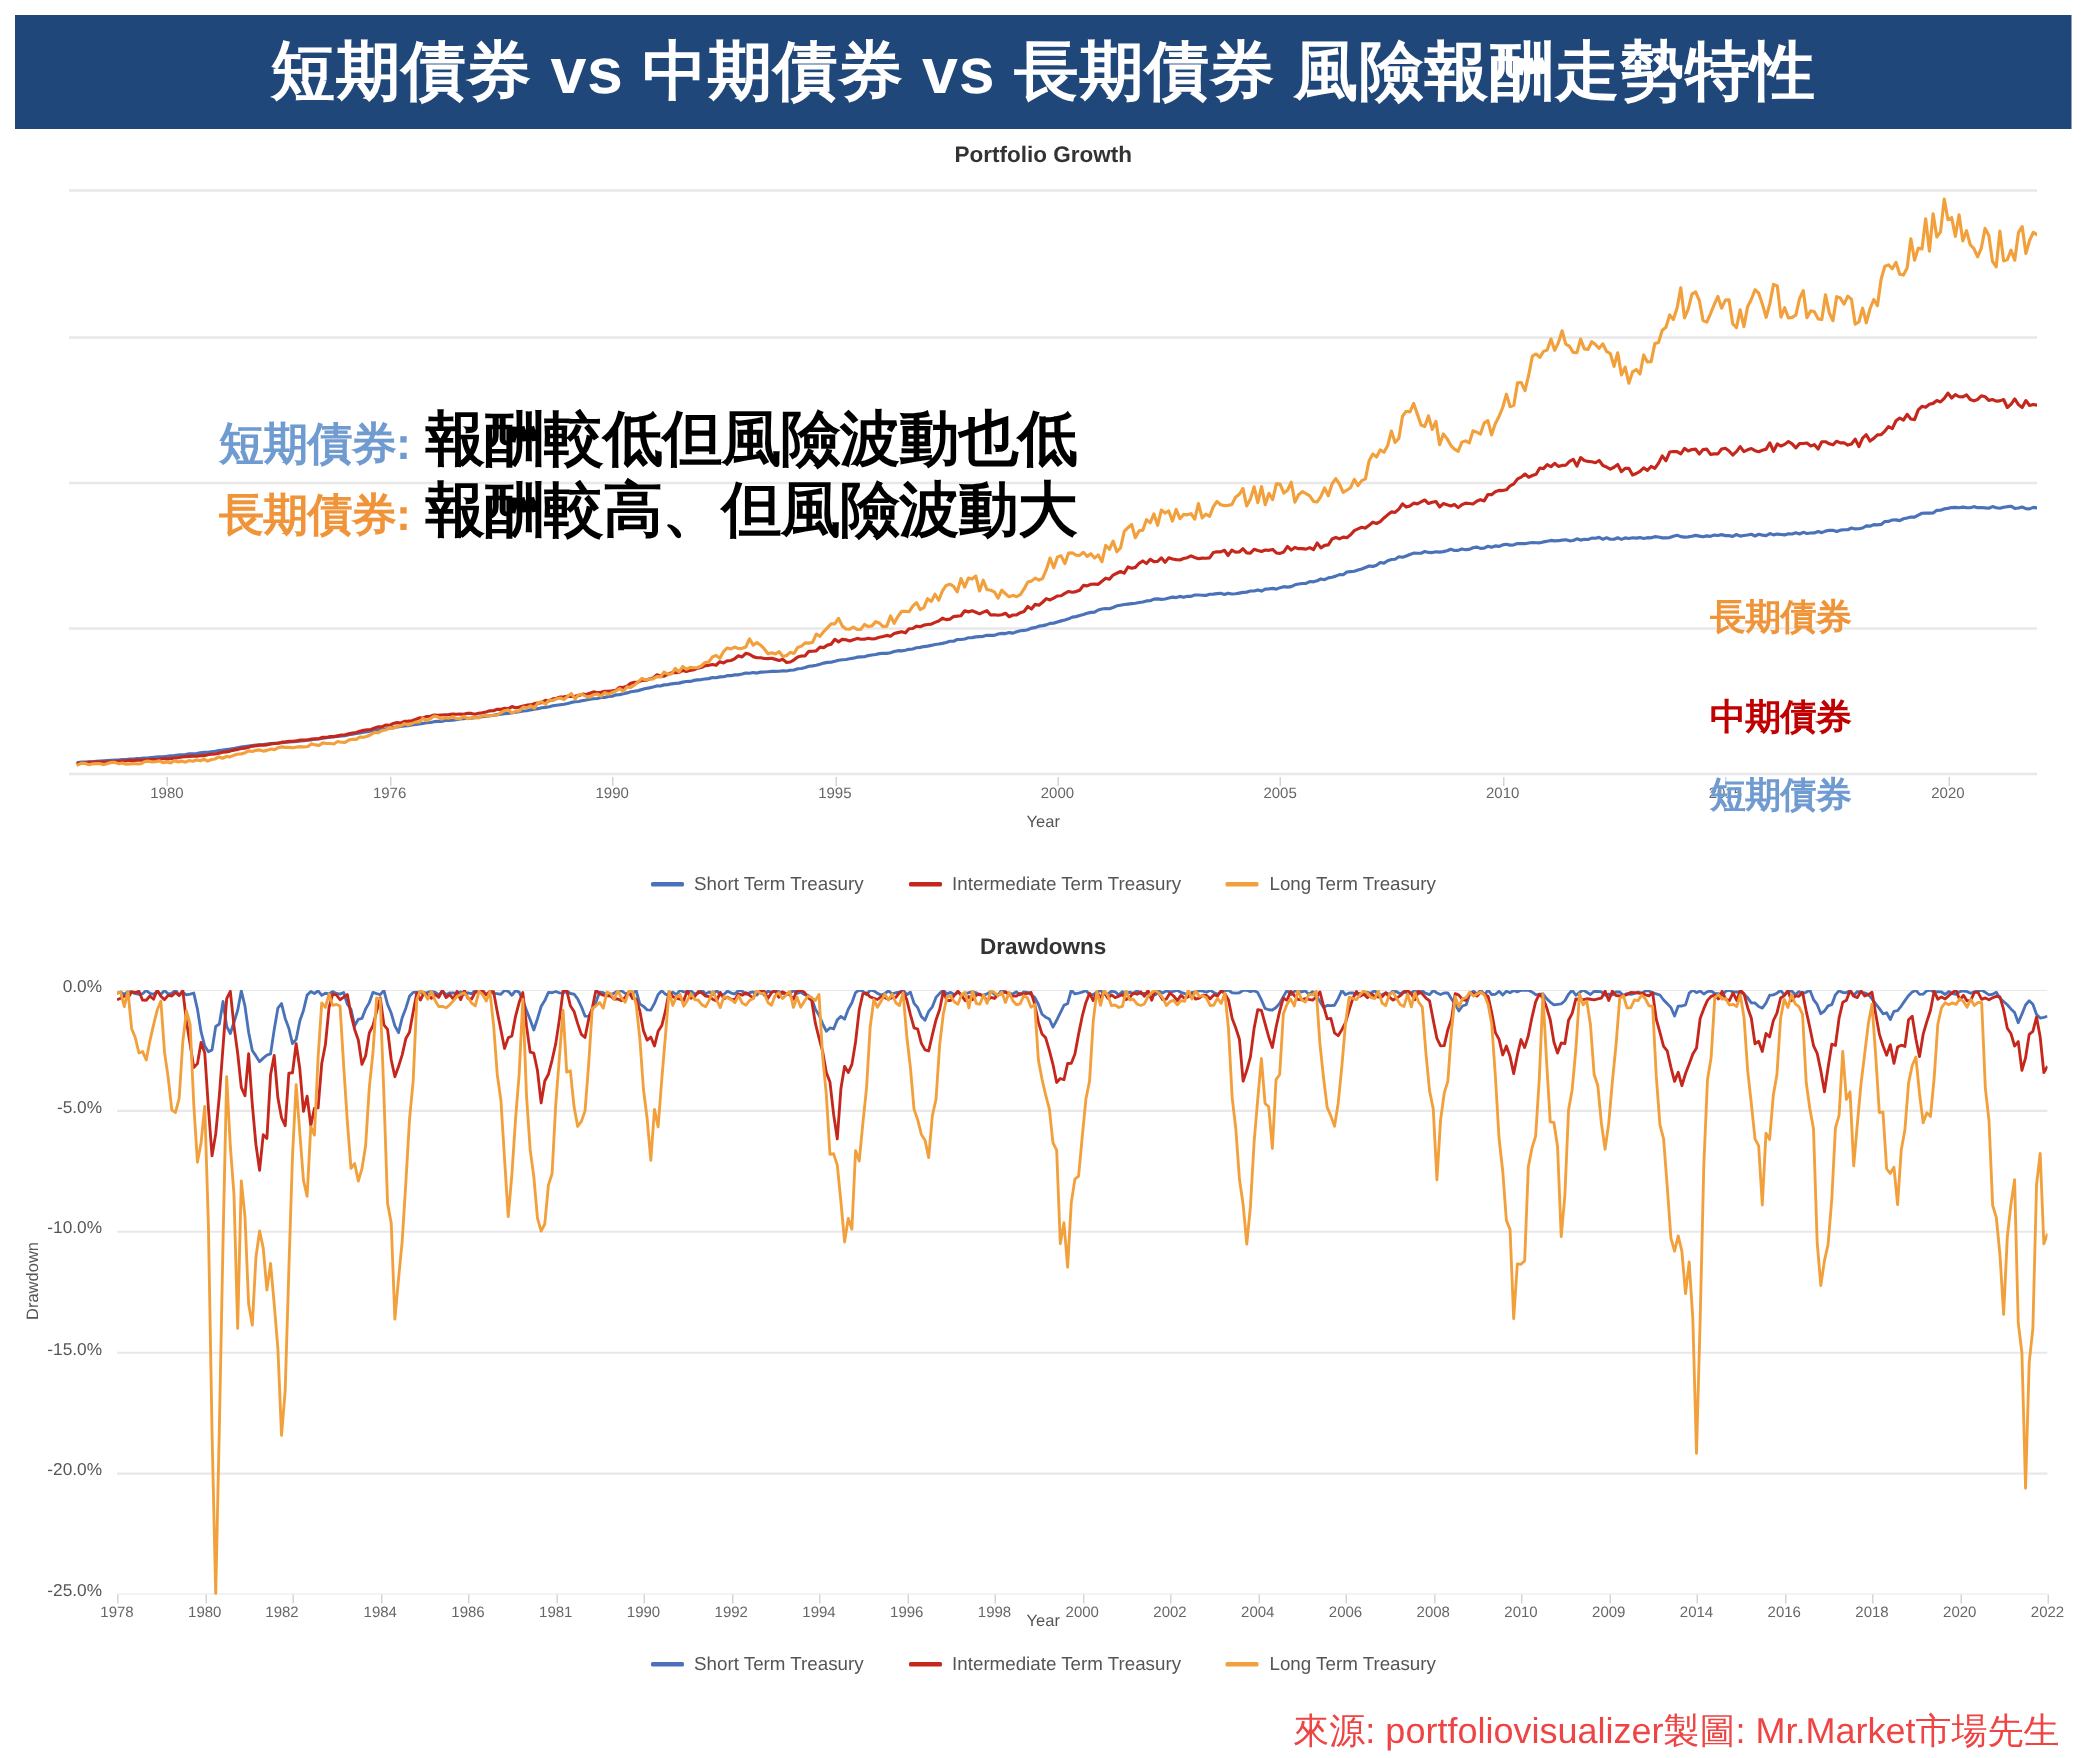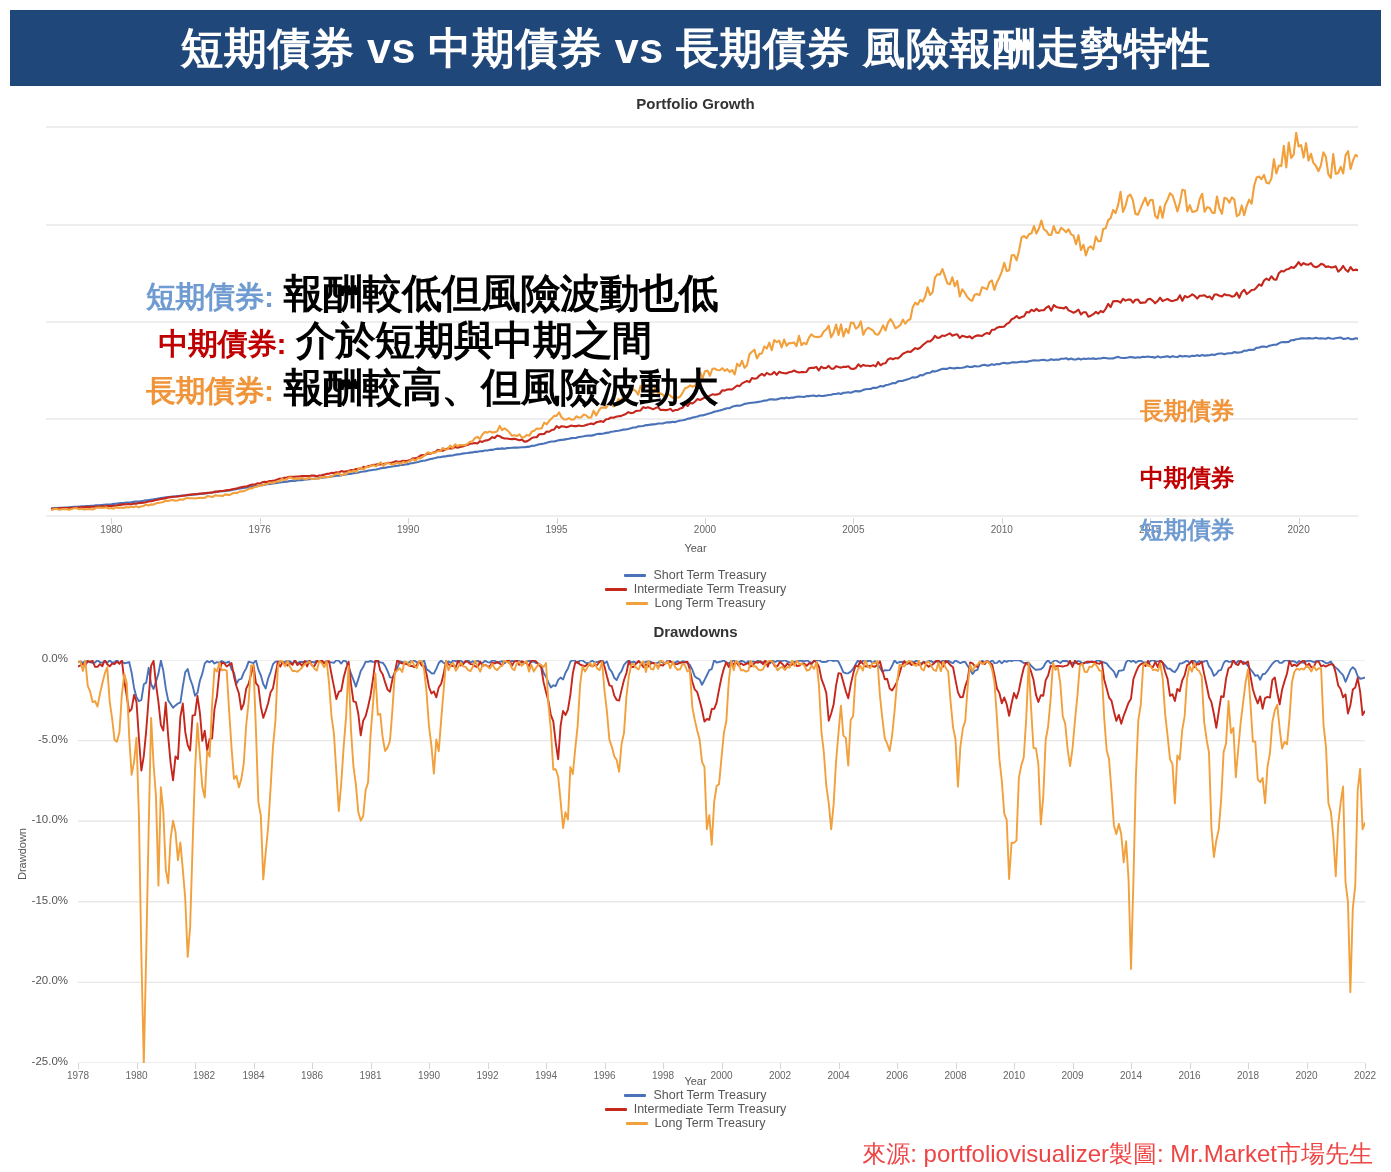--- a/index.html
+++ b/index.html
@@ -77,21 +77,21 @@
     text-align: right;
     white-space: nowrap;
   }
 
   
   .legend {
     position: absolute;
     display: flex;
     align-items: center;
     justify-content: center;
-    flex-direction: column;
+    gap: 30px;
   }
   .legend-item {
     display: flex;
     align-items: center;
     gap: 7px;
   }
   .legend-swatch {
     display: inline-block;
     width: 22px; height: 3px;
     border-radius: 1px;
@@ -220,24 +220,20 @@
         </div>
       </div>
   </div>
 
   <div id="annotations">
     <div class="anno-row">
       <span class="anno-key" style="color: rgb(111, 155, 209);">短期債券:</span>
       <span class="anno-val">報酬較低但風險波動也低</span>
     </div>
     <div class="anno-row">
-      <span class="anno-key" style="color: rgb(192, 0, 0);">中期債券:</span>
-      <span class="anno-val">介於短期與中期之間</span>
-    </div>
-    <div class="anno-row">
       <span class="anno-key" style="color: rgb(240, 148, 58);">長期債券:</span>
       <span class="anno-val">報酬較高、但風險波動大</span>
     </div>
   </div>
 
   <div class="panel" id="panel-drawdown" style="left:0; top:620px; width:1391px; height:510px;">
 
     <div class="panel-title" style="top:3px;">Drawdowns</div>
 
     <div class="plot-area" style="left:78px; top:40px; width:1287px; height:403px;">
@@ -265,21 +261,21 @@
         <div class="tick-y" style="left: 0px; width: 68px; top: 273.8px;">-15.0%</div>
         <div class="tick-y" style="left: 0px; width: 68px; top: 354.4px;">-20.0%</div>
         <div class="tick-y" style="left: 0px; width: 68px; top: 435px;">-25.0%</div>
       </div>
 
     <div id="dd-xticks">
         <div class="tick-x" style="left: 48px; top: 450px; width: 60px;">1978</div>
         <div style="position: absolute; left: 78px; top: 443px; width: 1px; height: 6px; background: rgb(207, 214, 224);"></div>
         <div class="tick-x" style="left: 106.5px; top: 450px; width: 60px;">1980</div>
         <div style="position: absolute; left: 136.5px; top: 443px; width: 1px; height: 6px; background: rgb(207, 214, 224);"></div>
-        <div class="tick-x" style="left: 174px; top: 450px; width: 60px;">1982</div>
+        <div class="tick-x" style="left: 158px; top: 450px; width: 60px;">1982</div>
         <div style="position: absolute; left: 195px; top: 443px; width: 1px; height: 6px; background: rgb(207, 214, 224);"></div>
         <div class="tick-x" style="left: 223.5px; top: 450px; width: 60px;">1984</div>
         <div style="position: absolute; left: 253.5px; top: 443px; width: 1px; height: 6px; background: rgb(207, 214, 224);"></div>
         <div class="tick-x" style="left: 282px; top: 450px; width: 60px;">1986</div>
         <div style="position: absolute; left: 312px; top: 443px; width: 1px; height: 6px; background: rgb(207, 214, 224);"></div>
         <div class="tick-x" style="left: 340.5px; top: 450px; width: 60px;">1981</div>
         <div style="position: absolute; left: 370.5px; top: 443px; width: 1px; height: 6px; background: rgb(207, 214, 224);"></div>
         <div class="tick-x" style="left: 399px; top: 450px; width: 60px;">1990</div>
         <div style="position: absolute; left: 429px; top: 443px; width: 1px; height: 6px; background: rgb(207, 214, 224);"></div>
         <div class="tick-x" style="left: 457.5px; top: 450px; width: 60px;">1992</div>

